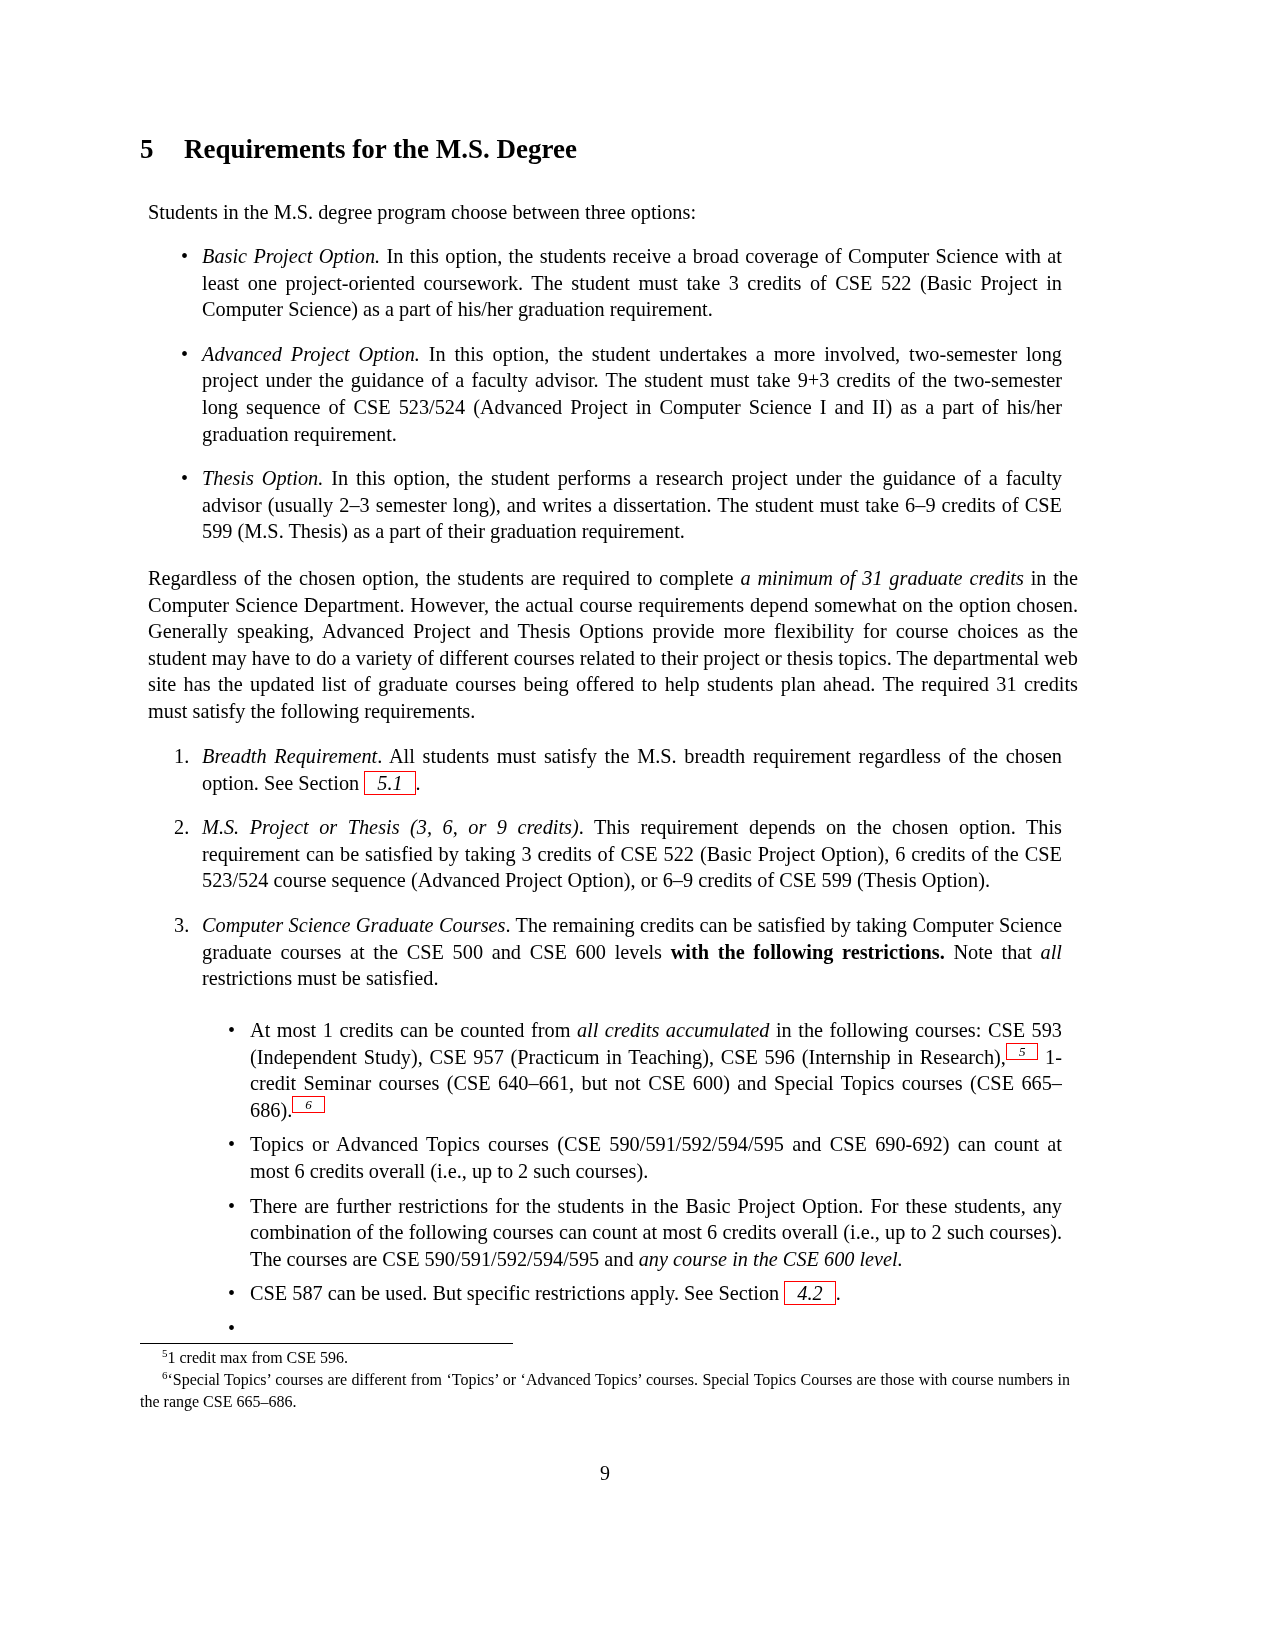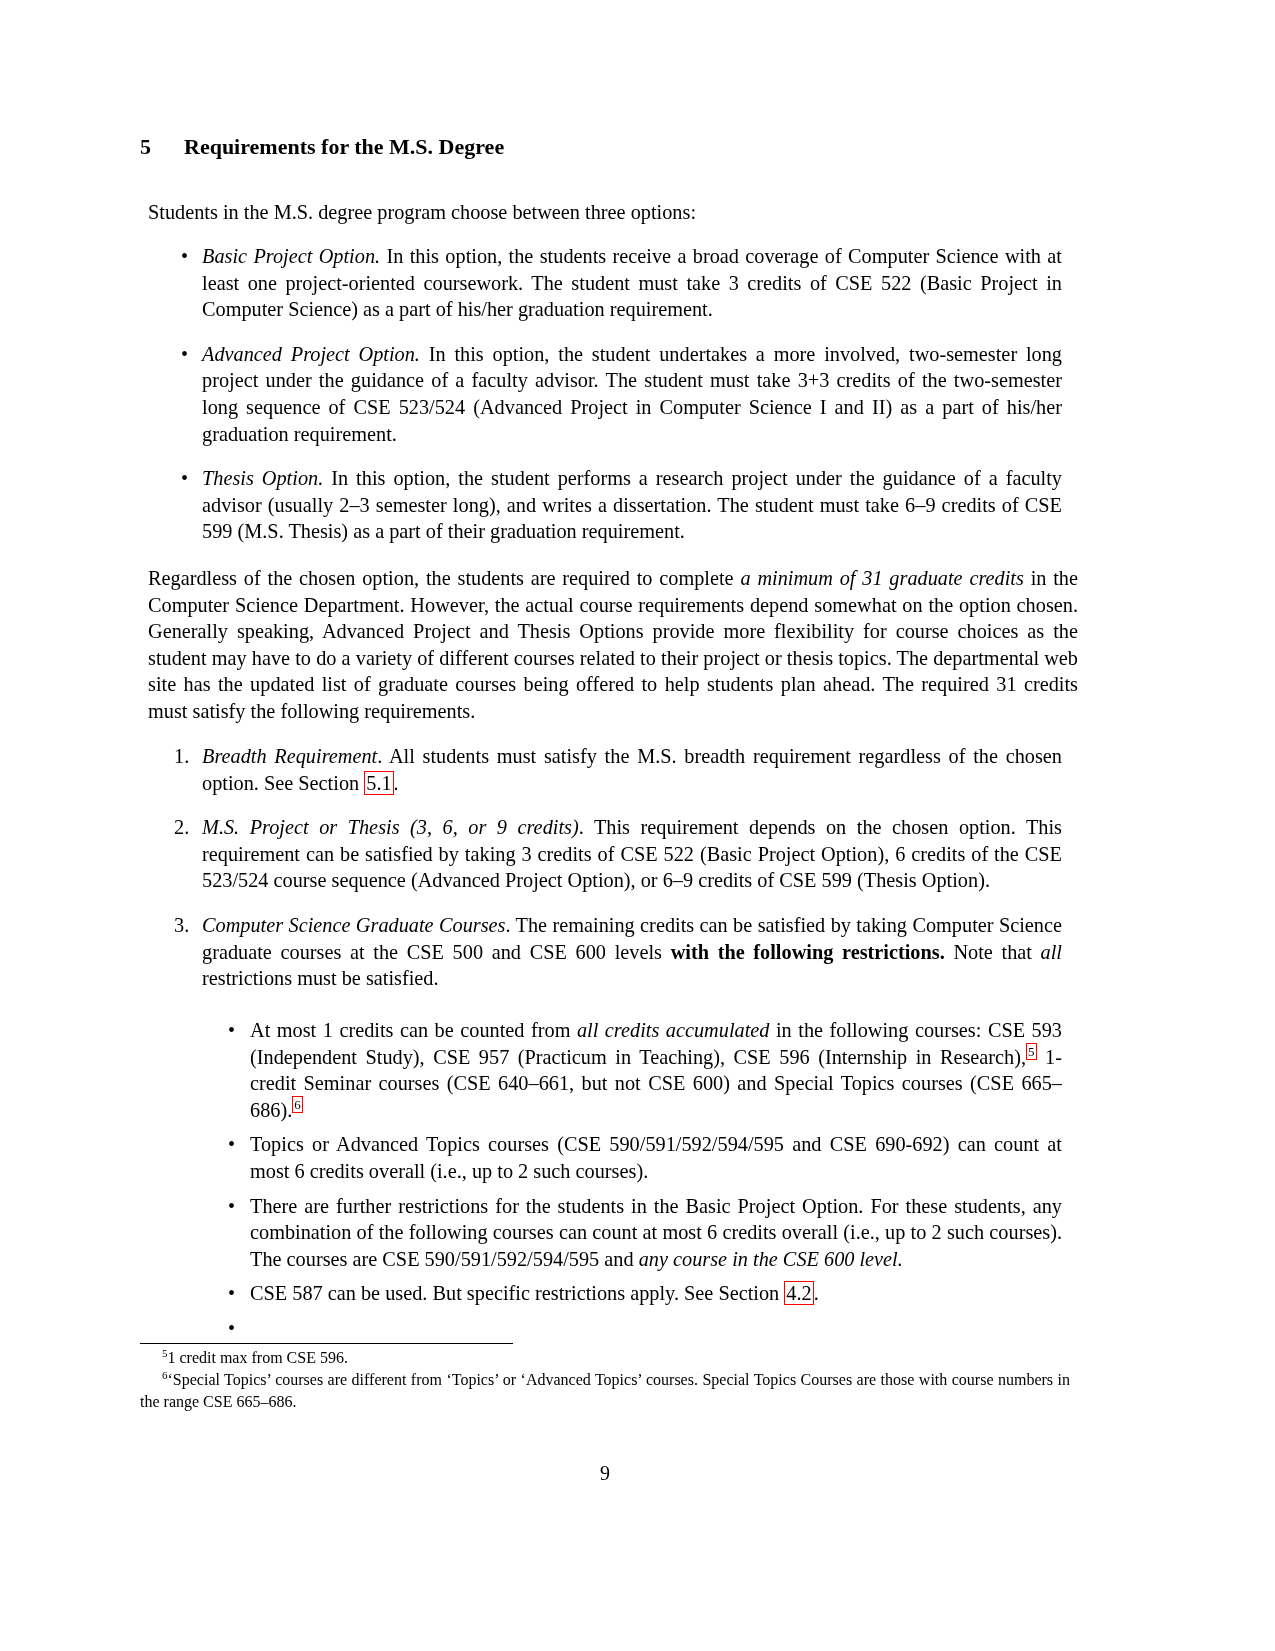--- a/index.html
+++ b/index.html
@@ -1,32 +1,32 @@
 <!DOCTYPE html>
 <html><head>
 <meta charset="utf-8">
 <style>
   html, body { margin: 0; padding: 0; background: #ffffff; }
   body { width: 1275px; height: 1651px; position: relative; overflow: hidden;
          font-family: "Liberation Serif", "DejaVu Serif", serif; color: #000; }
   .page { position: absolute; left: 140px; top: 0; width: 930px; }
-  .sec-title { position: absolute; top: 134px; left: 0; font-size: 22px; font-weight: bold; white-space: nowrap; }
+  .sec-title { position: absolute; top: 134px; left: 0; font-size: 27px; font-weight: bold; white-space: nowrap; }
   .sec-title .num { display: inline-block; width: 44px; }
   .p { font-size: 20.3px; line-height: 26.6px; text-align: justify; margin: 8px; }
   .intro { position: absolute; top: 191px; left: 0; width: 930px; }
   .opts { position: absolute; top: 235px; left: 0; width: 930px; }
   .item { position: relative; padding-left: 54px; margin-bottom: 18px; }
   .bullet { position: absolute; left: 33px; top: 0; font-size: 20px; }
   .numlbl { position: absolute; left: 26px; top: 0; font-size: 20.3px; }
   .para2 { position: absolute; top: 557px; left: 0; width: 930px; }
   .reqs { position: absolute; top: 735px; left: 0; width: 930px; }
   .subs { position: absolute; top: 1009px; left: 0; width: 930px; }
   .sitem { position: relative; padding-left: 102px; margin-bottom: 8px; }
   .sbullet { position: absolute; left: 80px; top: 0; font-size: 20px; }
-  .link { border: 1.5px solid #ff0000; padding: 0 1px; }
+  .link { border: 1.5px solid #ff0000; padding: 0 12px; font-style: italic; }
   sup { font-size: 13px; line-height: 0; }
   .fnrule { position: absolute; top: 1343px; left: 0; width: 373px; height: 1px; background: #000; }
   .fns { position: absolute; top: 1347px; left: 0; width: 930px; font-size: 16px; line-height: 22px; }
   .fn { text-indent: 22px; text-align: justify; margin: 0; }
   .fn sup { font-size: 11px; }
   .pagenum { position: absolute; top: 1462px; left: 0; width: 930px; text-align: center; font-size: 20px; }
 </style>
 </head>
 <body>
 
@@ -37,21 +37,21 @@
 
   <p class="p intro">Students in the M.S. degree program choose between three options:</p>
 
   <div class="opts">
     <div class="item p">
       <span class="bullet">•</span>
       <i>Basic Project Option.</i><span> In this option, the students receive a broad coverage of Computer Science with at least one project-oriented coursework. The student must take 3 credits of CSE 522 (Basic Project in Computer Science) as a part of his/her graduation requirement.</span>
     </div>
     <div class="item p">
       <span class="bullet">•</span>
-      <i>Advanced Project Option.</i><span> In this option, the student undertakes a more involved, two-semester long project under the guidance of a faculty advisor. The student must take 3+3 credits of the two-semester long sequence of CSE 523/524 (Advanced Project in Computer Science I and II) as a part of his/her graduation requirement.</span>
+      <i>Advanced Project Option.</i><span> In this option, the student undertakes a more involved, two-semester long project under the guidance of a faculty advisor. The student must take 9+3 credits of the two-semester long sequence of CSE 523/524 (Advanced Project in Computer Science I and II) as a part of his/her graduation requirement.</span>
     </div>
     <div class="item p">
       <span class="bullet">•</span>
       <i>Thesis Option.</i><span> In this option, the student performs a research project under the guidance of a faculty advisor (usually 2–3 semester long), and writes a dissertation. The student must take 6–9 credits of CSE 599 (M.S. Thesis) as a part of their graduation requirement.</span>
     </div>
   </div>
 
   <p class="p para2">
     <span>Regardless of the chosen option, the students are required to complete </span><i>a minimum of 31 graduate credits</i><span> in the Computer Science Department. However, the actual course requirements depend somewhat on the option chosen. Generally speaking, Advanced Project and Thesis Options provide more flexibility for course choices as the student may have to do a variety of different courses related to their project or thesis topics. The departmental web site has the updated list of graduate courses being offered to help students plan ahead. The required 31 credits must satisfy the following requirements.</span>
   </p>

